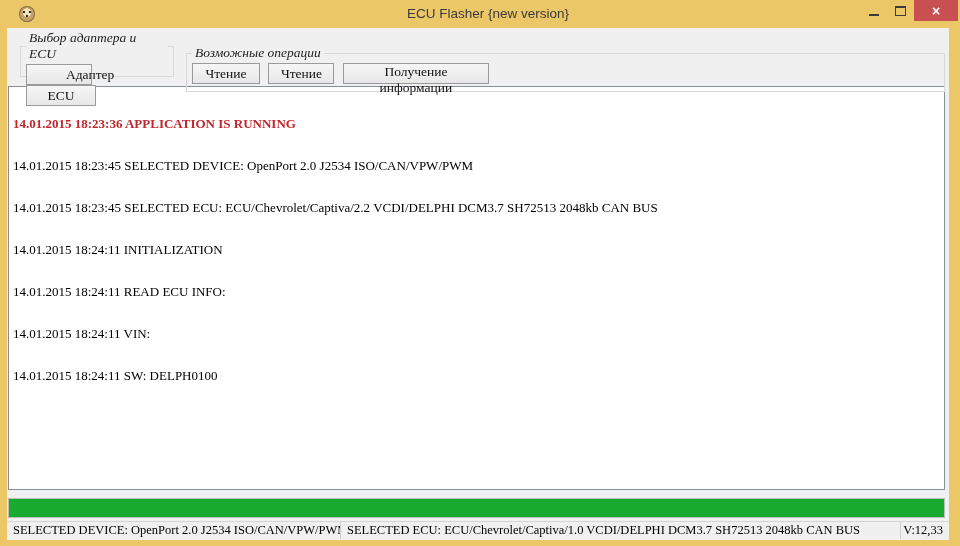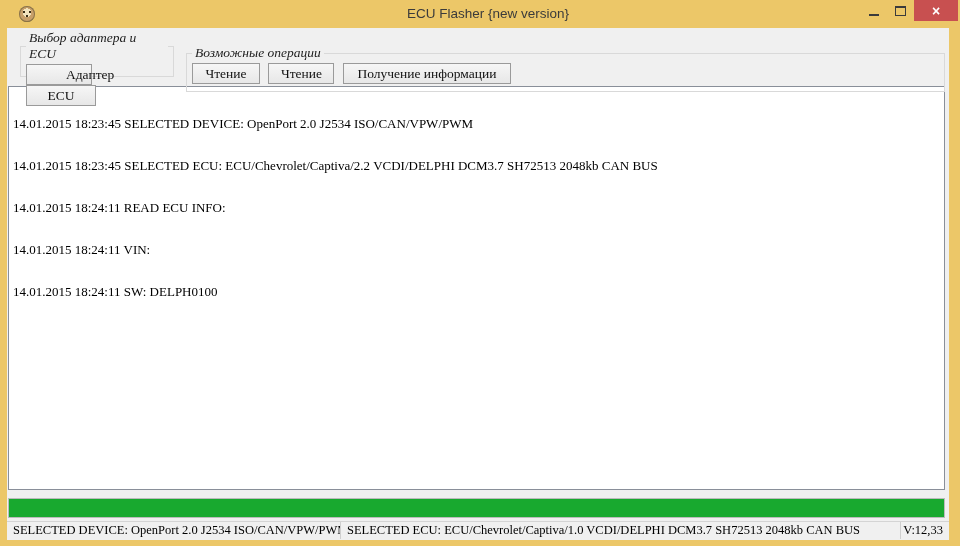--- a/index.html
+++ b/index.html
@@ -26,21 +26,21 @@
   .toolbar{height:58px;display:flex;align-items:flex-start;padding-top:2px;box-sizing:border-box;}
   fieldset{border:1px solid #d9d9d9;margin:0;padding:2px 5px 5px 5px;height:38px;box-sizing:content-box;background:transparent;}
   fieldset legend{font-family:"Liberation Serif",serif;font-style:italic;font-weight:normal;
     font-size:13.5px;color:#1c1c1c;padding:0 3px;}
   .grp-adapter{margin-left:13px;width:142px;}
   .grp-ops{margin-left:12px;flex:1;margin-right:4px;margin-top:15px;}
   .btn{font-family:"Liberation Serif",serif;font-size:13.5px;color:#111;height:21px;
     background:linear-gradient(#f6f6f6,#e7e7e7);border:1px solid #9a9a9a;margin-right:4px;
     padding:0 4px;box-sizing:border-box;vertical-align:top;}
   .btn-adapter{width:66px;padding-left:39px;} .btn-ecu{width:70px;}
-  .btn-read{width:68px;} .btn-write{width:66px;} .btn-info{width:168px;}
+  .btn-read{width:68px;} .btn-write{width:66px;} .btn-info{width:146px;}
   
   .log{margin:0 4px 0 1px;height:404px;box-sizing:border-box;background:#fff;border:1px solid #898f99;
     font-family:"Liberation Serif",serif;font-size:13px;line-height:14px;color:#000;
     padding:2px 4px;overflow:hidden;white-space:pre;}
   .log-line{height:14px;}
   .log-line.alert{color:#c0262c;font-weight:bold;}
   
   .progress{margin:8px 4px 0 1px;height:20px;box-sizing:border-box;border:1px solid #bcbcbc;background:#e6e6e6;}
   .progress-fill{height:100%;background:#18a92f;}
   
@@ -82,22 +82,24 @@
       </fieldset>
       <fieldset class="grp-ops">
         <legend>Возможные операции</legend>
         <button class="btn btn-read">Чтение</button>
         <button class="btn btn-write">Чтение</button>
         <button class="btn btn-info">Получение информации</button>
       </fieldset>
     </div>
 
     <div class="log">
+      <div class="log-line alert">14.01.2015 18:23:36 APPLICATION IS RUNNING</div>
       <div class="log-line">14.01.2015 18:23:45 SELECTED DEVICE: OpenPort 2.0 J2534 ISO/CAN/VPW/PWM</div>
       <div class="log-line">14.01.2015 18:23:45 SELECTED ECU: ECU/Chevrolet/Captiva/2.2 VCDI/DELPHI DCM3.7 SH72513 2048kb CAN BUS</div>
+      <div class="log-line">14.01.2015 18:24:11 INITIALIZATION</div>
       <div class="log-line">14.01.2015 18:24:11 READ ECU INFO:</div>
       <div class="log-line">14.01.2015 18:24:11 VIN:</div>
       <div class="log-line">14.01.2015 18:24:11 SW: DELPH0100</div>
       
       
       
       
       
       
       

